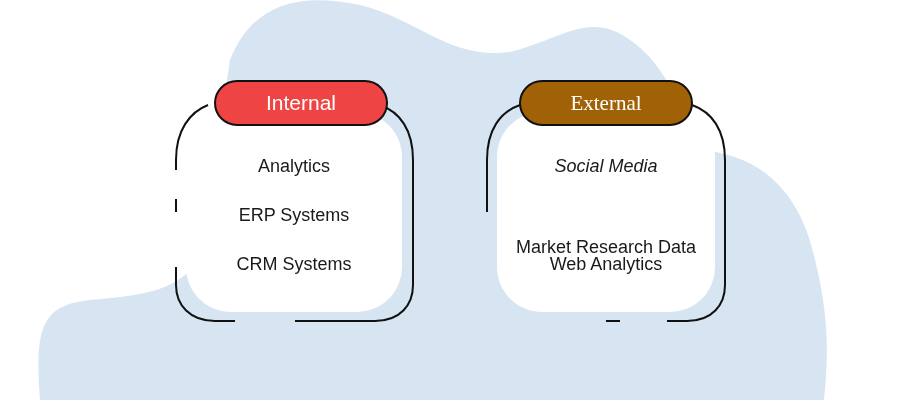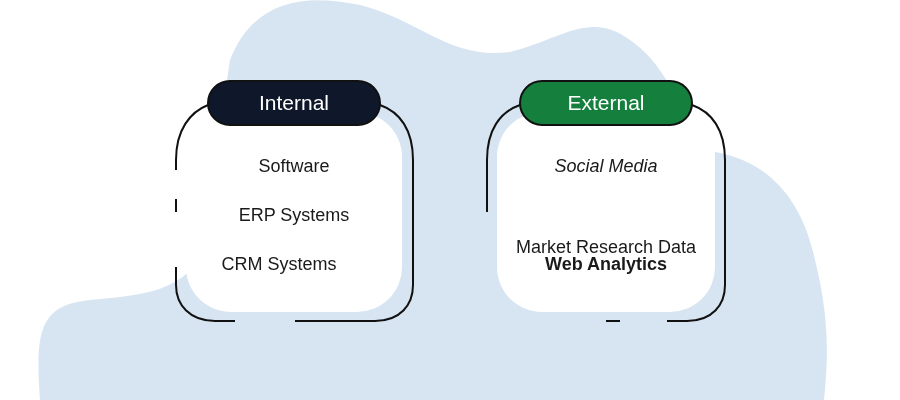--- a/index.html
+++ b/index.html
@@ -15,25 +15,25 @@
 
   <path fill="#d7e5f2" d="M40 400 C35 330 40 305 90 300 C150 295 175 290 200 260 L230 60 C250 10 290 -10 360 5 C420 20 450 60 510 52 C560 40 590 10 630 40 C660 60 680 100 700 150 C760 155 800 190 815 260 C830 320 828 360 824 400 Z"></path>
 
   <rect x="186" y="112" width="216" height="200" rx="45" fill="#ffffff"></rect>
   <path fill="none" stroke="#111" stroke-width="2" d="M380 105 C400 112 413 130 413 160 L413 285 C413 305 400 321 375 321 L295 321 M235 321 L215 321 C190 321 176 305 176 285 L176 267 M176 212 L176 199 M176 170 L176 160 C176 130 190 112 208 105"></path>
 
   <rect x="497" y="112" width="218" height="200" rx="45" fill="#ffffff"></rect>
   <path fill="none" stroke="#111" stroke-width="2" d="M692 105 C712 112 725 130 725 160 L725 285 C725 305 712 321 687 321 L667 321 M620 321 L606 321 M487 212 L487 160 C487 130 500 112 520 105"></path>
 </svg>
 
-<div class="pill" style="left:207px;top:80px;width:174px;background:#0f172a;">
+<div class="pill" style="left:214px;top:80px;width:174px;background:#ef4444;">
   <span>Internal</span>
 </div>
-<div class="item" style="left:179px;top:156px;">Software</div>
+<div class="item" style="left:179px;top:156px;">Analytics</div>
 <div class="item" style="left:179px;top:205px;">ERP Systems</div>
-<div class="item" style="left:164px;top:254px;">CRM Systems</div>
+<div class="item" style="left:179px;top:254px;">CRM Systems</div>
 
-<div class="pill" style="left:519px;top:80px;width:174px;background:#15803d;">
+<div class="pill" style="left:519px;top:80px;width:174px;background:#a16207;font-family:Liberation Serif, serif;">
   <span>External</span>
 </div>
 <div class="item" style="left:491px;top:156px;font-style:italic;">Social Media</div>
 <div class="item" style="left:491px;top:205px;margin-top:32px;">Market Research Data</div>
-<div class="item" style="left:491px;top:254px;font-weight:bold;">Web Analytics</div>
+<div class="item" style="left:491px;top:254px;">Web Analytics</div>
 
 </body></html>

